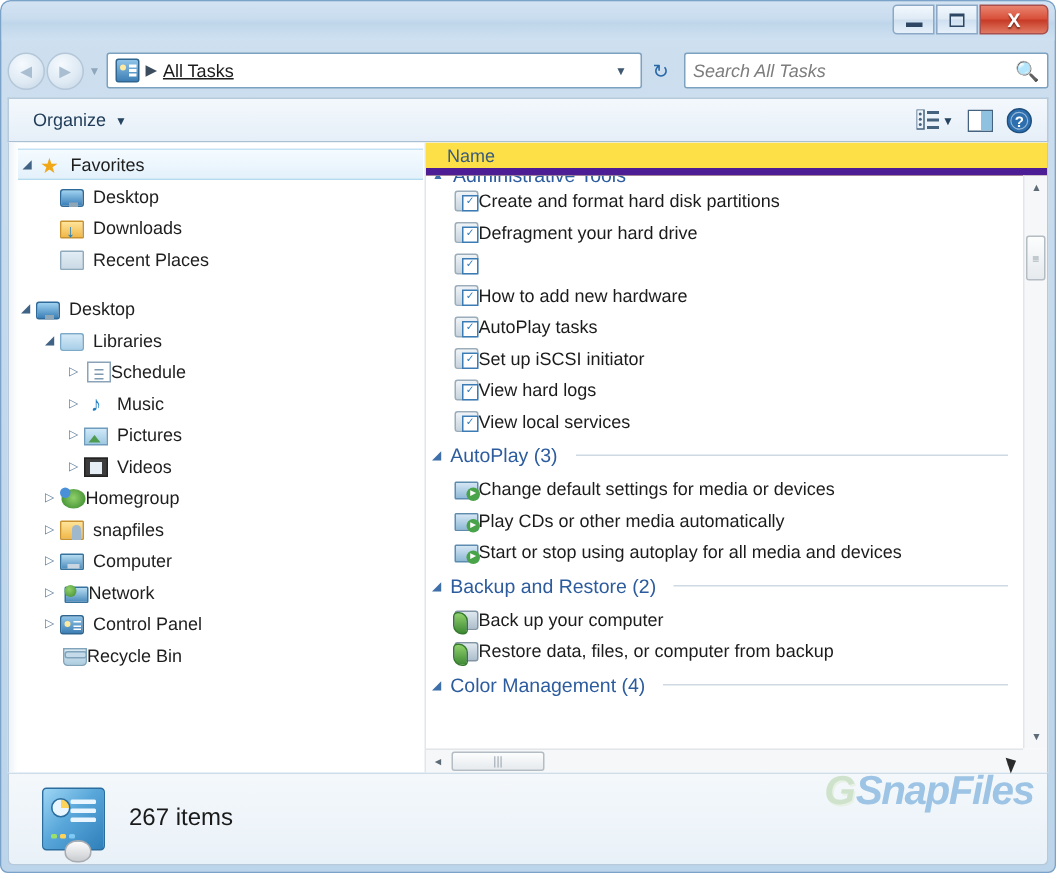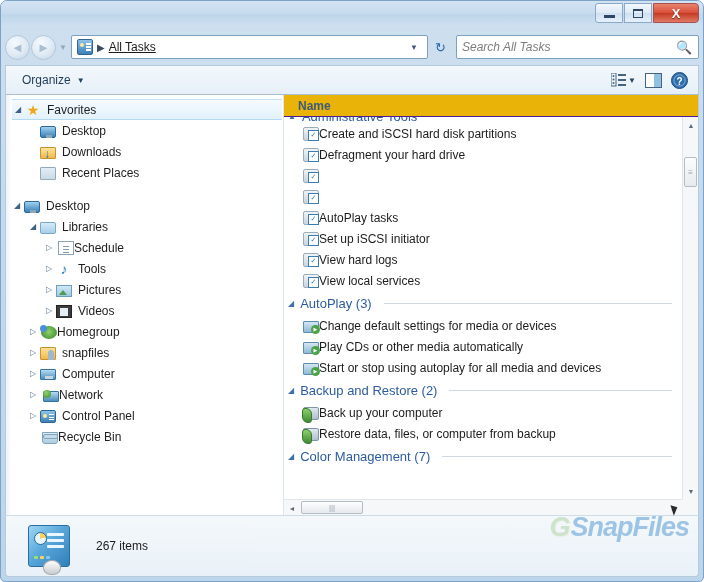--- a/index.html
+++ b/index.html
@@ -279,26 +279,25 @@
   .ic-bin::after {
     content:''; position:absolute; left:0px; top:1px; width:13px; height:3px;
     background:#c5dbe9; border:1px solid #7fa4bb; border-radius:2px;
   }
 
   
   #content {
     flex: 1; position: relative; overflow: hidden; background: #ffffff;
   }
   #col-header {
-    height: 22px; border-bottom: 1px solid #4c1d95;
+    height: 22px; border-bottom: 5px solid #4c1d95;
     display: flex; align-items: center;
     padding-left: 14px;
     font-size: 12px; color: #3a5b7e;
-    background: #eab308;
-    font-weight: bold;
+    background: #fde047;
   }
   #list {
     position: absolute; left: 0; top: 22px; right: 16px; bottom: 16px;
     overflow: hidden;
   }
   .cut-top { height: 6px; overflow: hidden; position: relative; }
   .cut-top .group-header {
     position: absolute; top: -13px; left: 0;
   }
   .group-header {
@@ -403,21 +402,21 @@
     position: absolute; left: 5px; bottom: 7px; width: 4px; height: 3px;
     background: #9ae06a; border-radius: 1px;
     box-shadow: 6px 0 0 #ffd35a, 12px 0 0 #7fc9f5;
   }
   #status-icon .mouse {
     position: absolute; left: 14px; bottom: -9px; width: 18px; height: 15px;
     background: linear-gradient(to bottom, #fdfdfd, #c9ccd0);
     border: 1px solid #a8acb1; border-radius: 50% 50% 45% 45%;
   }
   #status-text {
-    margin-left: 26px; font-size: 12px; color: #1a1a1a;
+    margin-left: 16px; font-size: 16px; color: #1a1a1a;
   }
 
   
   #watermark {
     position: absolute; right: 14px; bottom: 38px;
     display: flex; align-items: center; gap: 2px;
     pointer-events: none; user-select: none;
   }
   #wm-logo {
     font-size: 27px; font-weight: bold; font-style: italic;
@@ -551,21 +550,21 @@
             <span class="nav-label">Libraries</span>
           </div>
           <div class="nav-item ind-2">
             <span class="twisty ">▷</span>
             <span class="nav-icon ic-doc"></span>
             <span class="nav-label">Schedule</span>
           </div>
           <div class="nav-item ind-2">
             <span class="twisty ">▷</span>
             <span class="nav-icon ic-music">♪</span>
-            <span class="nav-label">Tools</span>
+            <span class="nav-label">Music</span>
           </div>
           <div class="nav-item ind-2">
             <span class="twisty ">▷</span>
             <span class="nav-icon ic-pic"></span>
             <span class="nav-label">Pictures</span>
           </div>
           <div class="nav-item ind-2">
             <span class="twisty ">▷</span>
             <span class="nav-icon ic-video"></span>
             <span class="nav-label">Videos</span>
@@ -612,31 +611,32 @@
         <div class="cut-top">
           <div class="group-header">
             <span class="group-twisty">▲</span>
             <span>Administrative Tools</span>
             <span class="group-line"></span>
           </div>
         </div>
         <div id="list-body">
             <div class="item-row">
               <span class="item-icon ic-task"></span>
-              <span>Create and iSCSI hard disk partitions</span>
+              <span>Create and format hard disk partitions</span>
             </div>
             <div class="item-row">
               <span class="item-icon ic-task"></span>
               <span>Defragment your hard drive</span>
             </div>
             <div class="item-row">
               <span class="item-icon ic-task"></span>
             </div>
             <div class="item-row">
               <span class="item-icon ic-task"></span>
+              <span>How to add new hardware</span>
             </div>
             <div class="item-row">
               <span class="item-icon ic-task"></span>
               <span>AutoPlay tasks</span>
             </div>
             <div class="item-row">
               <span class="item-icon ic-task"></span>
               <span>Set up iSCSI initiator</span>
             </div>
             <div class="item-row">
@@ -672,21 +672,21 @@
             <div class="item-row">
               <span class="item-icon ic-backup"></span>
               <span>Back up your computer</span>
             </div>
             <div class="item-row">
               <span class="item-icon ic-backup"></span>
               <span>Restore data, files, or computer from backup</span>
             </div>
             <div class="group-header">
               <span class="group-twisty">◢</span>
-              <span>Color Management (7)</span>
+              <span>Color Management (4)</span>
               <span class="group-line"></span>
             </div>
           </div>
       </div>
 
       <div class="vscroll">
         <div class="sb-arrow" style="top:0;left:0;">
           <span>▲</span>
         </div>
         <div class="sb-thumb" style="top:40px;left:1px;width:13px;height:30px;">

